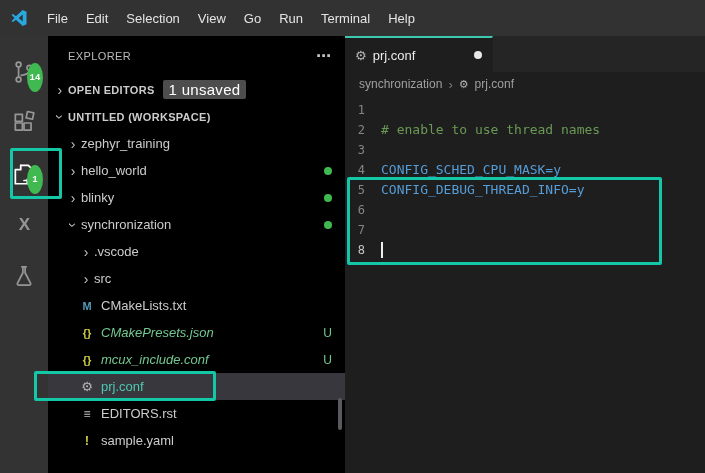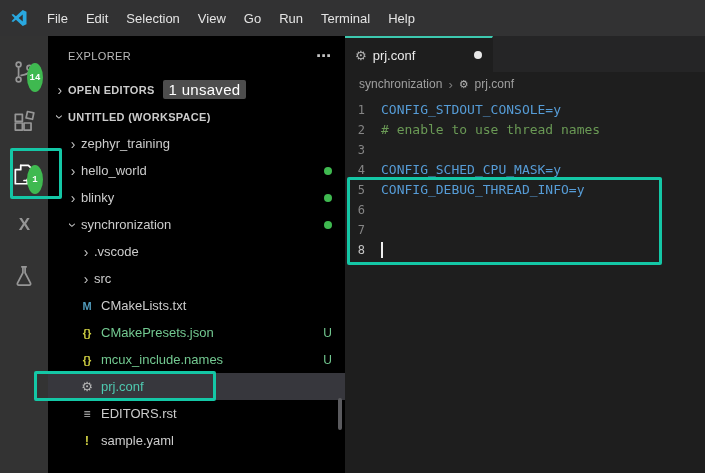--- a/index.html
+++ b/index.html
@@ -35,21 +35,21 @@
   .section-row { height:27px; display:flex; align-items:center; padding-left:4px;
                  font-size:11px; font-weight:bold; color:#cccccc; letter-spacing:0.3px; }
   .unsaved-badge { margin-left:8px; background:#4d4d4d; color:#ffffff; font-weight:normal;
                    font-size:15px; padding:1px 6px; border-radius:2px; }
   .chev { display:inline-block; width:16px; text-align:center; color:#c5c5c5;
           font-size:14px; font-weight:normal; }
   .chev.open { transform:rotate(90deg); }
   .tree-row { display:flex; align-items:center; height:27px; font-size:13px; color:#cccccc; }
   .tree-row.selected { background:#37373d; }
   .tlabel { white-space:nowrap; }
-  .tlabel.untracked { color:var(--untracked,#73c991); }
+  .tlabel.untracked { color:var(--untracked,#73c991);font-style:italic; }
   .tlabel.sel { color:var(--selected-file,#4ec9b0); }
   .ficon { width:18px; display:inline-flex; justify-content:center; align-items:center; margin-right:5px; flex:none; }
   .ic-json { color:#cbcb41; font-weight:bold; font-size:11px; }
   .ic-m { color:#519aba; font-weight:bold; font-size:11px; }
   .ic-gear { color:#b5b5b5; font-size:13px; }
   .ic-doc { color:#c0c0c0; font-size:12px; }
   .ic-yaml { color:#cbcb41; font-weight:bold; font-size:13px; }
   .gdot { width:8px; height:8px; border-radius:50%; background:var(--badge-green,#3fb950);
           margin-left:auto; margin-right:13px; flex:none; }
   .gitU { margin-left:auto; margin-right:13px; color:var(--untracked,#73c991); font-size:12px; }
@@ -197,21 +197,21 @@
             <span class="ficon">
               <span class="ic-json">{}</span>
             </span>
             <span class="tlabel untracked">CMakePresets.json</span>
             <span class="gitU">U</span>
           </div>
           <div class="tree-row" style="padding-left: 30px;">
             <span class="ficon">
               <span class="ic-json">{}</span>
             </span>
-            <span class="tlabel untracked">mcux_include.names</span>
+            <span class="tlabel untracked">mcux_include.conf</span>
             <span class="gitU">U</span>
           </div>
           <div class="tree-row selected" style="padding-left: 30px;">
             <span class="ficon">
               <span class="ic-gear">⚙</span>
             </span>
             <span class="tlabel sel">prj.conf</span>
           </div>
           <div class="tree-row" style="padding-left: 30px;">
             <span class="ficon">
@@ -239,21 +239,20 @@
       </div>
       <div class="breadcrumb">
         <span>synchronization</span>
         <span class="bc-sep">›</span>
         <span class="ic-gear bcgear">⚙</span>
         <span>prj.conf</span>
       </div>
       <div class="code">
           <div class="code-line">
             <span class="gutter">1</span>
-            <span class="ctext config">CONFIG_STDOUT_CONSOLE=y</span>
           </div>
           <div class="code-line">
             <span class="gutter">2</span>
             <span class="ctext comment"># enable to use thread names</span>
           </div>
           <div class="code-line">
             <span class="gutter">3</span>
           </div>
           <div class="code-line">
             <span class="gutter">4</span>

